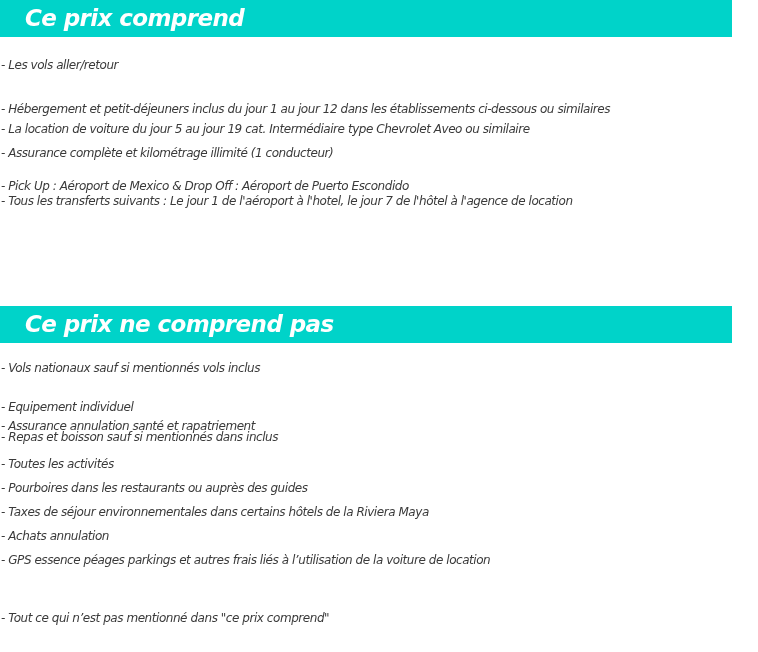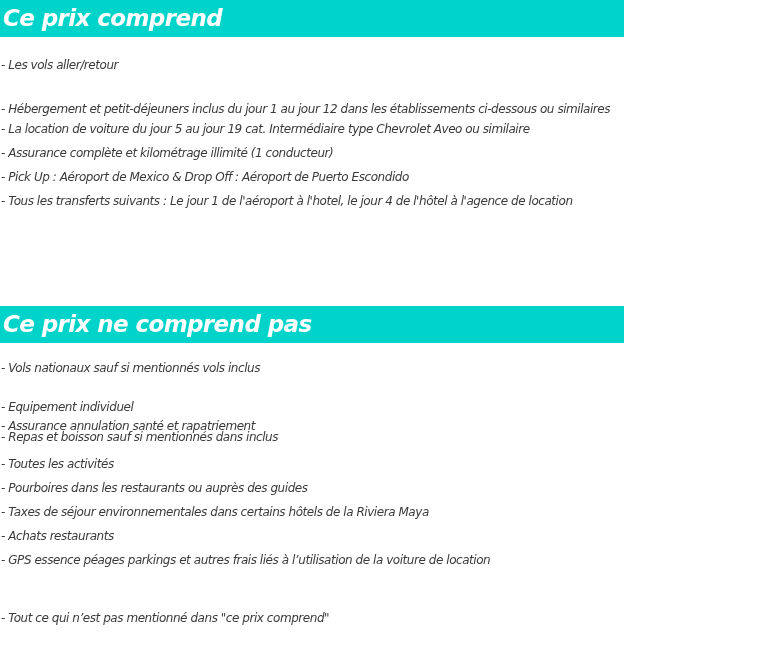--- a/index.html
+++ b/index.html
@@ -1,52 +1,52 @@
 <!DOCTYPE html>
 <html><head>
   <meta charset="utf-8">
   <style>
     html, body { margin: 0; padding: 0; background: #ffffff; }
     body { width: 758px; height: 652px; position: relative; overflow: hidden;
       font-family: "DejaVu Sans", "Liberation Sans", sans-serif; }
     .section-header {
-      position: absolute; left: 0; width: 624px; height: 37px;
+      position: absolute; left: 0; width: 732px; height: 37px;
       background: #00d3c9; color: #ffffff;
       font-style: italic; font-weight: bold; font-size: 23px;
-      line-height: 37px; padding-left: 3px; box-sizing: border-box;
+      line-height: 37px; padding-left: 25px; box-sizing: border-box;
       letter-spacing: -0.6px;
     }
     #hdr1 { top: 0; }
     #hdr2 { top: 306px; }
     .item {
       position: absolute; left: 1px; white-space: nowrap;
       font-style: italic; font-size: 12px; color: #3a3a3a;
       letter-spacing: -0.45px; line-height: 20px;
     }
   </style>
 </head>
 <body>
 
 <div id="hdr1" class="section-header">Ce prix comprend</div>
 
 <div>
   <div class="item" style="top:55px">- Les vols aller/retour</div>
   <div class="item" style="top:99px">- Hébergement et petit-déjeuners inclus du jour 1 au jour 12 dans les établissements ci-dessous ou similaires</div>
   <div class="item" style="top:119px">- La location de voiture du jour 5 au jour 19 cat. Intermédiaire type Chevrolet Aveo ou similaire</div>
   <div class="item" style="top:143px">- Assurance complète et kilométrage illimité (1 conducteur)</div>
-  <div class="item" style="top:167px">- Pick Up : Aéroport de Mexico &amp; Drop Off : Aéroport de Puerto Escondido</div>
-  <div class="item" style="top:191px">- Tous les transferts suivants : Le jour 1 de l'aéroport à l'hotel, le jour 4 de l'hôtel à l'agence de location</div>
+  <div class="item" style="top:176px">- Pick Up : Aéroport de Mexico &amp; Drop Off : Aéroport de Puerto Escondido</div>
+  <div class="item" style="top:191px">- Tous les transferts suivants : Le jour 1 de l'aéroport à l'hotel, le jour 7 de l'hôtel à l'agence de location</div>
 </div>
 
 <div id="hdr2" class="section-header">Ce prix ne comprend pas</div>
 
 <div>
   <div class="item" style="top:358px">- Vols nationaux sauf si mentionnés vols inclus</div>
   <div class="item" style="top:397px">- Equipement individuel</div>
   <div class="item" style="top:416px">- Assurance annulation santé et rapatriement</div>
   <div class="item" style="top:427px">- Repas et boisson sauf si mentionnés dans inclus</div>
   <div class="item" style="top:454px">- Toutes les activités</div>
   <div class="item" style="top:478px">- Pourboires dans les restaurants ou auprès des guides</div>
   <div class="item" style="top:502px">- Taxes de séjour environnementales dans certains hôtels de la Riviera Maya</div>
-  <div class="item" style="top:526px">- Achats restaurants</div>
+  <div class="item" style="top:526px">- Achats annulation</div>
   <div class="item" style="top:550px">- GPS essence péages parkings et autres frais liés à l’utilisation de la voiture de location</div>
   <div class="item" style="top:608px">- Tout ce qui n’est pas mentionné dans "ce prix comprend"</div>
 </div>
 
 </body></html>

